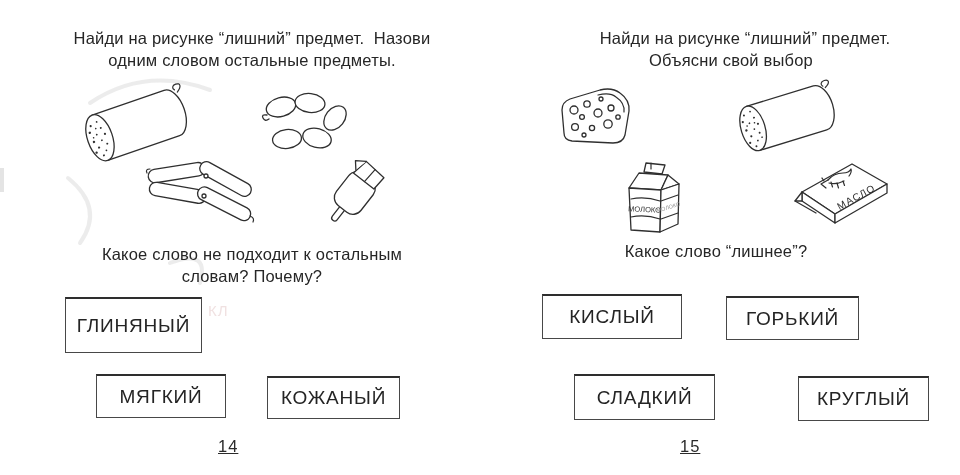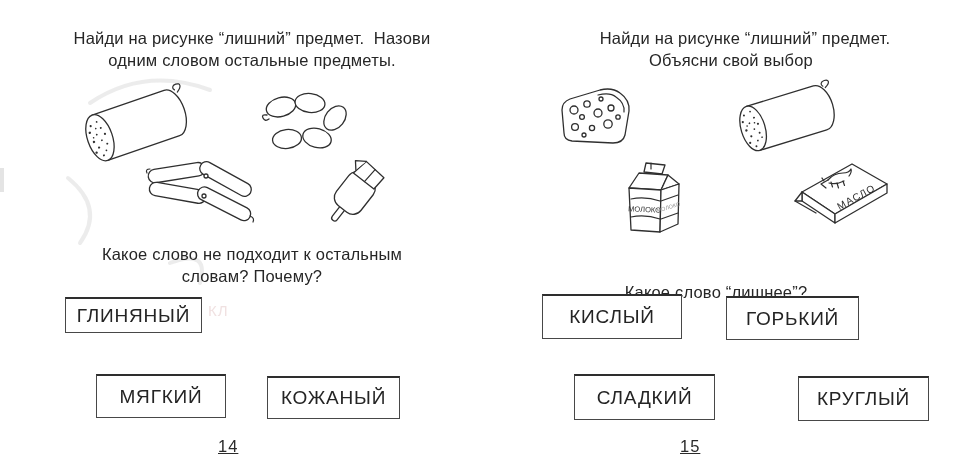--- a/index.html
+++ b/index.html
@@ -82,21 +82,21 @@
       <rect class="ink" x="33" y="54" width="6" height="19" rx="3"></rect>
       <rect class="ink" x="21" y="18" width="31" height="40" rx="10"></rect>
       <path class="ink" d="M23 23 L26 6 L50 8 L49 23 Z"></path>
       <path class="line" d="M38 7 L37 23"></path>
       <path class="ink" d="M26 6 L17 12 L23 19"></path>
     </g>
   </svg>
 
   <div class="textblock" style="left:52px; top:243px; width:400px;"><span>Какое слово не подходит к остальным</span><br><span>словам? Почему?</span></div>
 
-  <div class="wordbox" style="left:65px;top:297px;width:137px;height:36px">
+  <div class="wordbox" style="left:65px;top:297px;width:137px;height:56px">
       <span>ГЛИНЯНЫЙ</span>
     </div>
   <div class="wordbox" style="left:96px;top:374px;width:130px;height:44px">
       <span>МЯГКИЙ</span>
     </div>
   <div class="wordbox" style="left:267px;top:376px;width:133px;height:43px">
       <span>КОЖАНЫЙ</span>
     </div>
 
   <div class="pagenum" style="left:218px;top:437px;">14</div>
@@ -167,21 +167,21 @@
     <g>
       <path class="line" d="M34 24 Q40 17 49 17 q6 0 8 -4 q1 3 -2 7"></path>
       <path class="line" d="M35 27 Q42 29 50 25"></path>
       <path class="line" d="M37 26 l1.5 5 M43 27 l1.5 5 M49 25 l1.5 4.5"></path>
       <path class="line" d="M34 24 L27 28 L32 32"></path>
       <path class="line" d="M30 25 l-2 -3"></path>
     </g>
     <text x="64" y="44" font-size="10" fill="#2e2e2e" text-anchor="middle" letter-spacing="1.2" transform="rotate(-29 64 44)">МАСЛО</text>
   </svg>
 
-  <div class="textblock" style="left:566px; top:240px; width:300px;margin-top:41px;"><span>Какое слово “лишнее”?</span><br></div>
+  <div class="textblock" style="left:566px; top:240px; width:300px;"><span>Какое слово “лишнее”?</span><br></div>
 
   <div class="wordbox" style="left:542px;top:294px;width:140px;height:45px">
       <span>КИСЛЫЙ</span>
     </div>
   <div class="wordbox" style="left:726px;top:296px;width:133px;height:44px">
       <span>ГОРЬКИЙ</span>
     </div>
   <div class="wordbox" style="left:574px;top:374px;width:141px;height:46px">
       <span>СЛАДКИЙ</span>
     </div>

